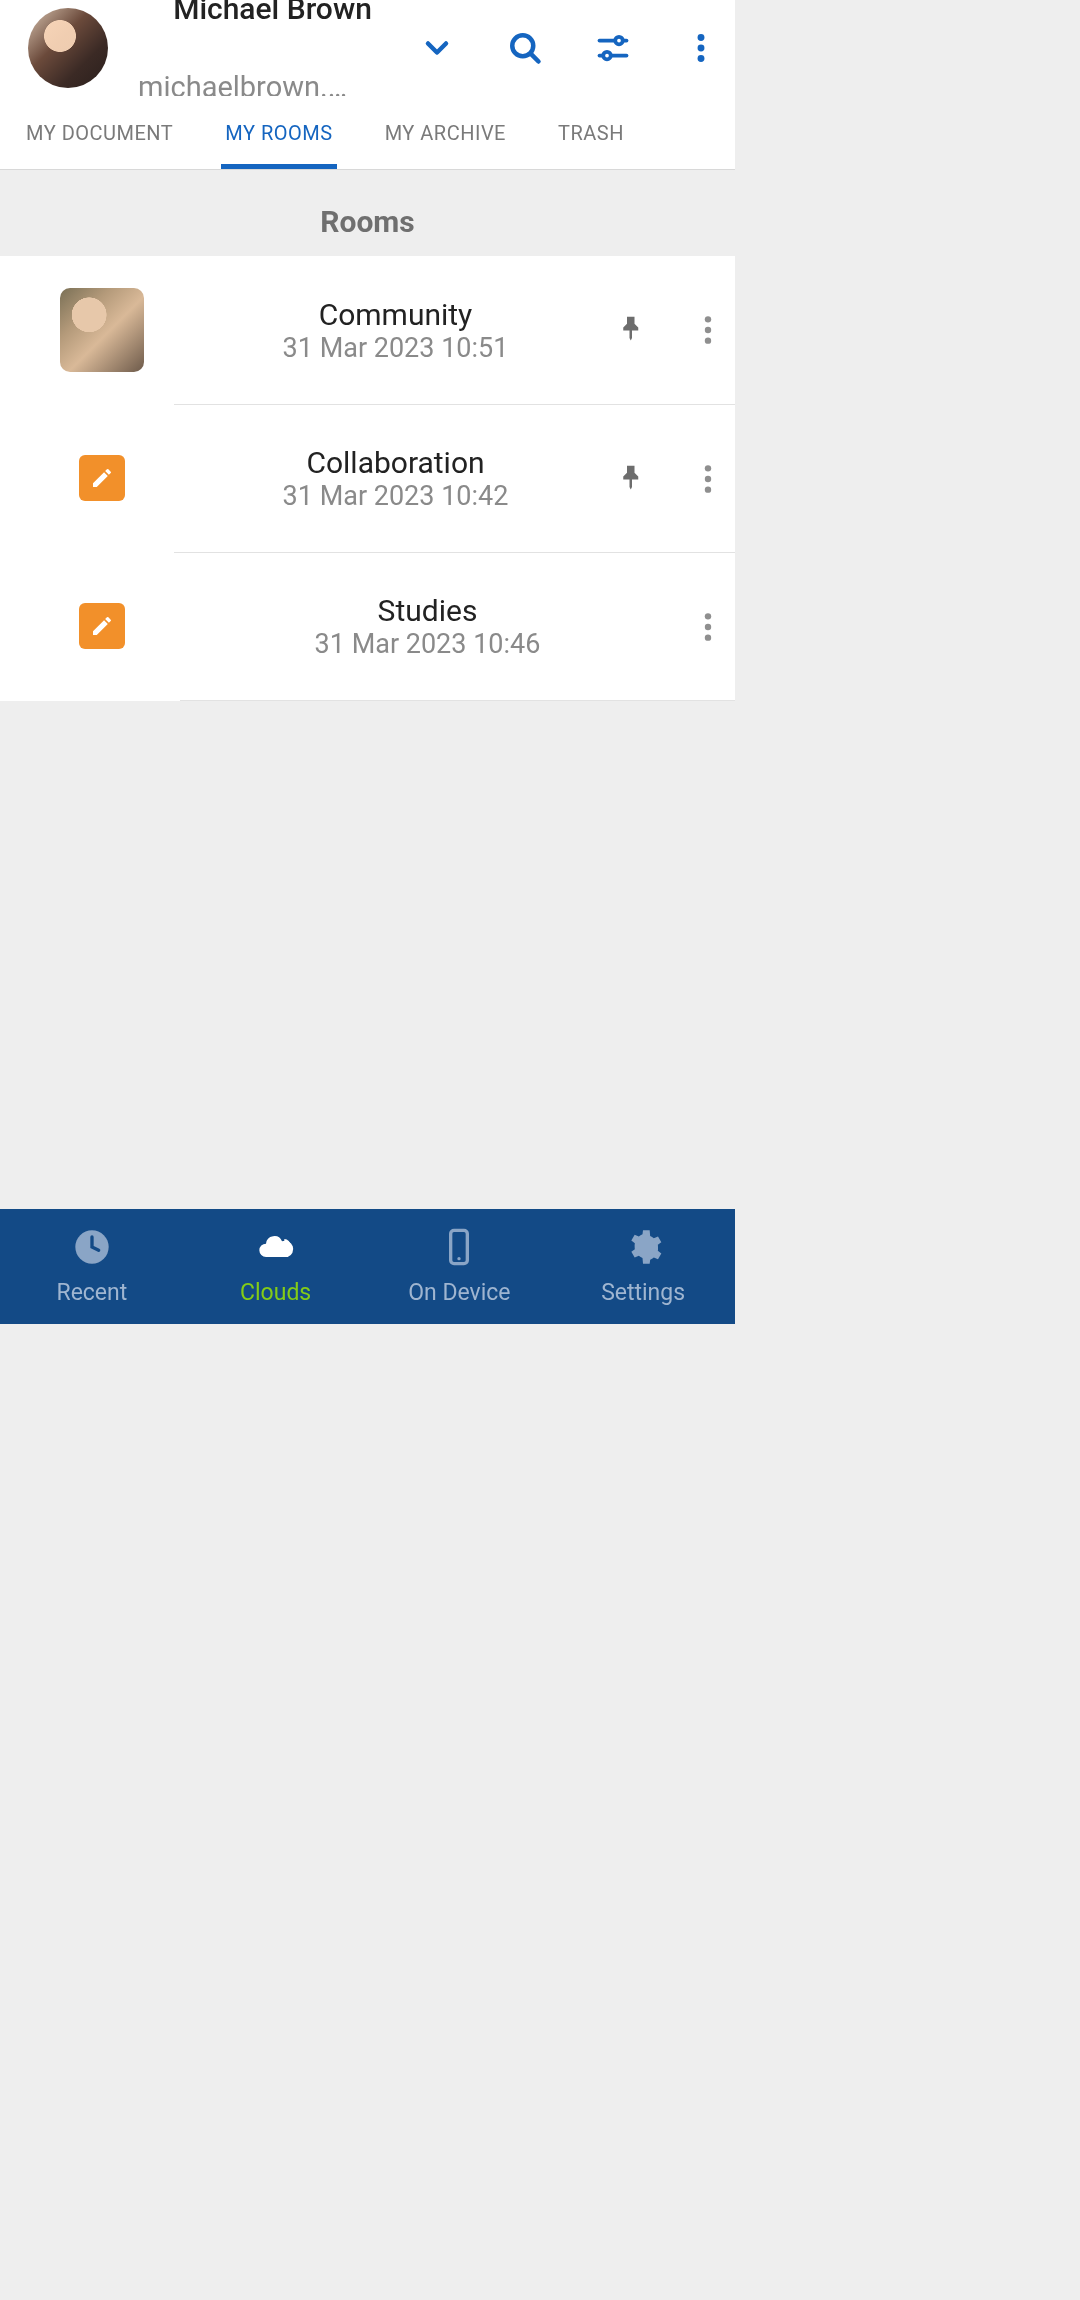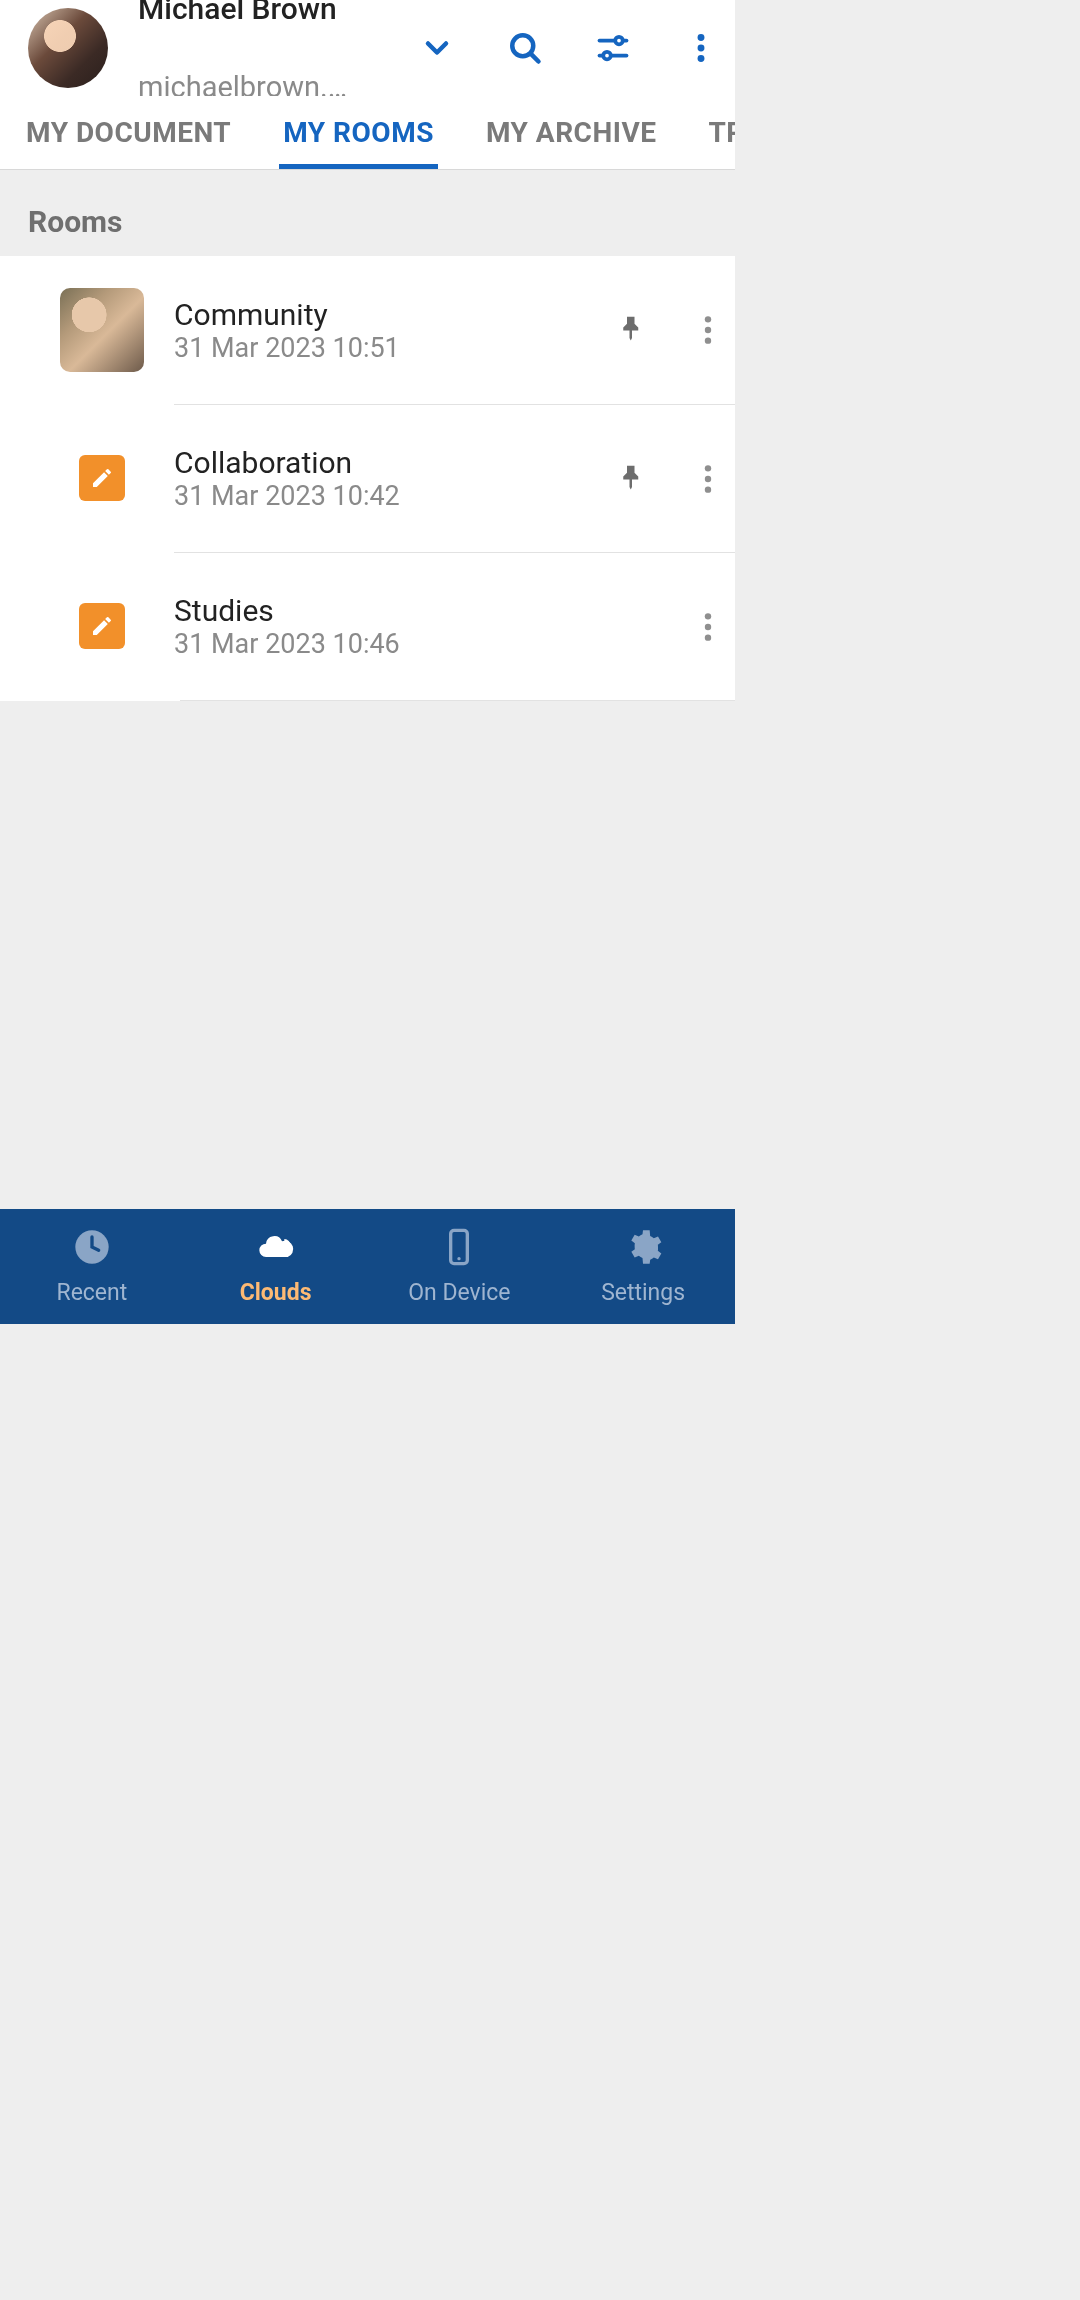--- a/index.html
+++ b/index.html
@@ -1,32 +1,32 @@
 <!DOCTYPE html>
 <html><head>
 <meta charset="utf-8">
 <style>
   * { box-sizing: border-box; margin: 0; padding: 0; }
   html, body { width: 735px; height: 1568px; font-family: -apple-system, Roboto, Arial, sans-serif; background: #eeeeee; overflow: hidden; }
-  .screen { width: 735px; height: 1324px; display: flex; flex-direction: column; }
+  .screen { width: 735px; height: 1324px; display: flex; flex-direction: column; text-align: center; }
 
   
   .header { background: #ffffff; display: flex; align-items: center; padding: 8px 16px 8px 28px; height: 96px; }
   .avatar { width: 80px; height: 80px; border-radius: 50%; background: linear-gradient(135deg,#d9c4b0 0%, #6b4a3b 40%, #3b2a25 70%, #2a1f1c 100%); flex-shrink: 0; margin-right: 30px; position: relative; overflow: hidden; }
   .avatar::after{content:"";position:absolute;inset:0;background:radial-gradient(circle at 40% 35%, rgba(255,220,190,.9) 0 22%, transparent 23%);}
   .user-block { flex: 1; min-width: 0; }
   .user-name { font-size: 30px; color: #222; font-weight: 500; line-height: 1.1; }
   .user-mail { font-size: 29px; color: #8a8a8a; white-space: nowrap; overflow: hidden; text-overflow: ellipsis; max-width: 220px; margin-top: 45px; }
   .hicons { display: flex; align-items: center; gap: 52px; margin-left: 12px; }
   .hicon { color: #1565c0; display: flex; align-items: center; justify-content: center; }
   .hicon svg { width: 36px; height: 36px; }
 
   
   .tabs { background: #ffffff; display: flex; height: 74px; border-bottom: 1px solid #d8d8d8; overflow: hidden; }
-  .tab { padding: 0 26px; display: flex; align-items: center; font-size: 28px; font-weight: 700; letter-spacing: 0.5px; color: #7a7a7a; white-space: nowrap; position: relative; }
+  .tab { padding: 0 26px; display: flex; align-items: center; font-size: 20px; font-weight: 400; letter-spacing: 0.5px; color: #7a7a7a; white-space: nowrap; position: relative; }
   .tab.active { color: #1565c0; }
   .tab.active::after { content: ""; position: absolute; left: 22px; right: 22px; bottom: 0; height: 5px; background: #1565c0; }
 
   
   .section-label { padding: 34px 28px 17px; font-size: 30px; color: #6f6f6f; background: #eeeeee; font-weight: bold; }
 
   
   .list { background: #ffffff; padding-left: 32px; }
   .row { display: flex; align-items: center; height: 148px; padding-left: 28px; }
   .row + .row .row-main { border-top: 1px solid #e2e2e2; }
@@ -45,21 +45,21 @@
   .row-more svg { width: 8px; height: 32px; }
   .list-end { height: 1px; background: #e2e2e2; margin-left: 148px; }
 
   .filler { flex: 1; background: #eeeeee; }
 
   
   .bottom { height: 115px; background: #134a86; display: flex; }
   .btab { flex: 1; display: flex; flex-direction: column; align-items: center; justify-content: center; gap: 12px; }
   .btab svg { width: 40px; height: 40px; }
   .btab-label { font-size: 23px; color: #9fb5d0; }
-  .btab.active .btab-label { color: #fdba74; font-weight: 700; }
+  .btab.active .btab-label { color: #84cc16; font-weight: 400; }
   .btab.active svg { fill: #ffffff; }
   .btab svg { fill: #8aa5c6; }
 </style>
 </head>
 <body>
 
 <div class="screen">
 
   <div class="header">
     <div class="avatar"></div>

